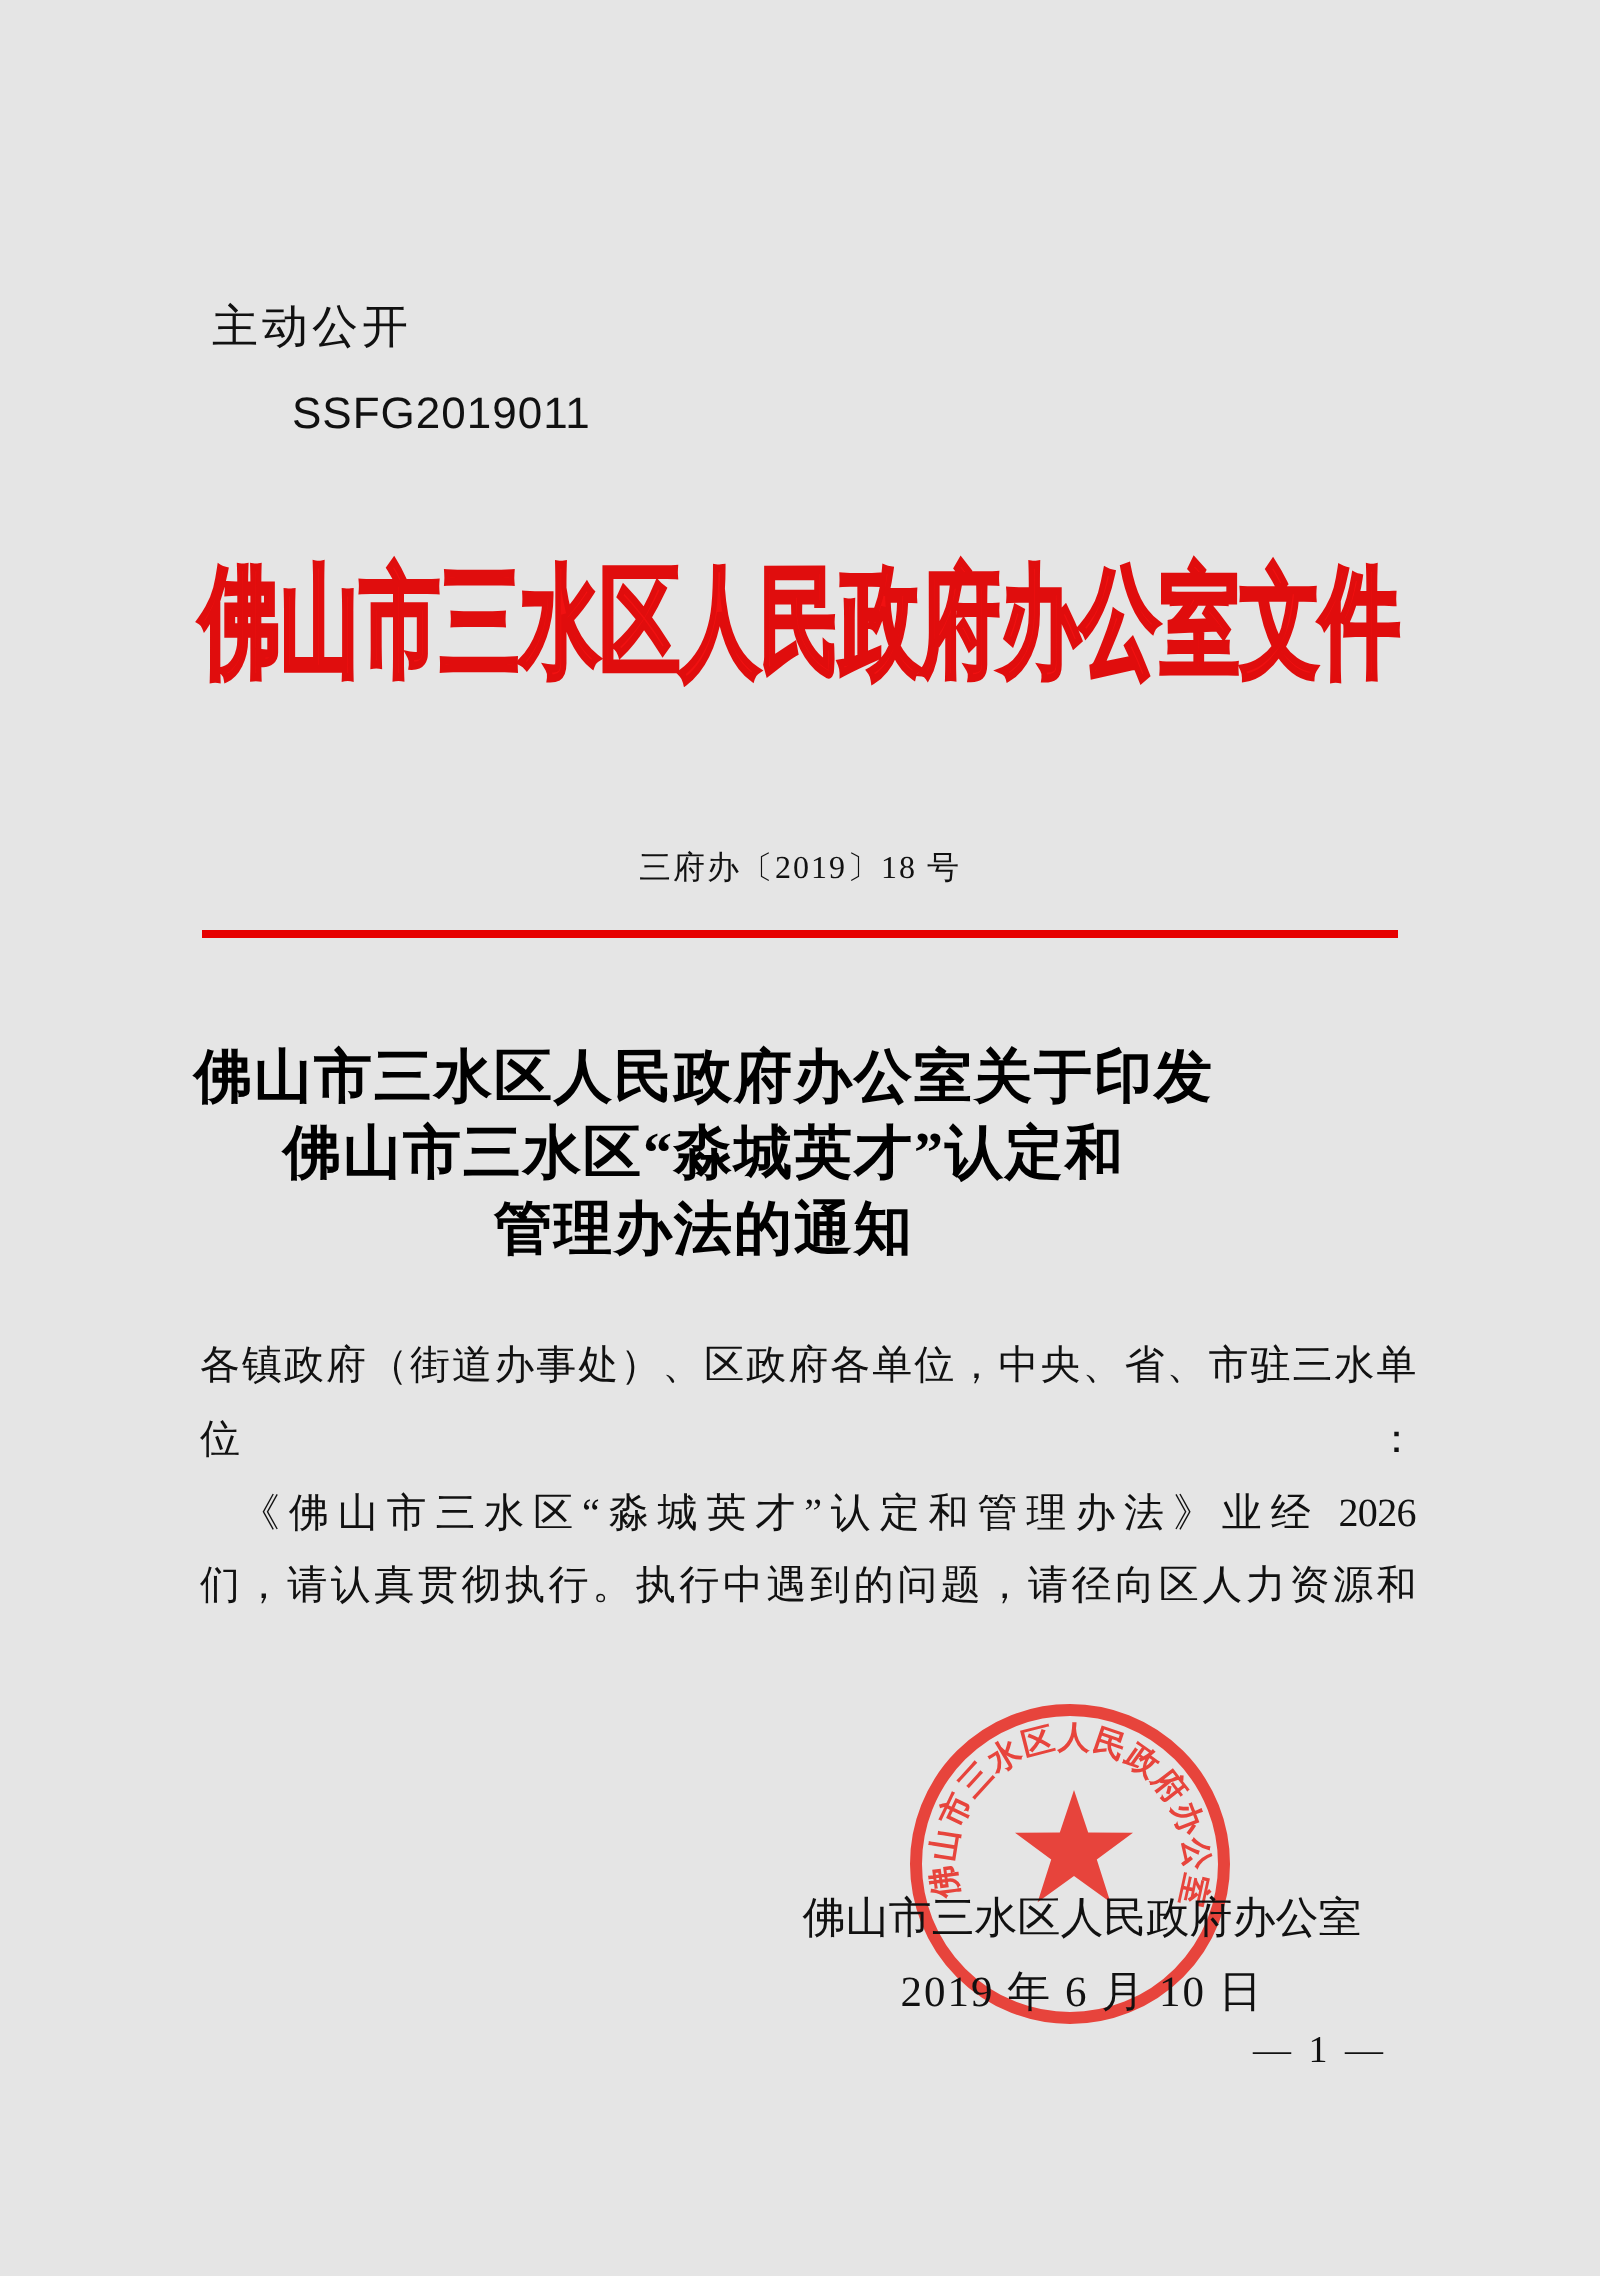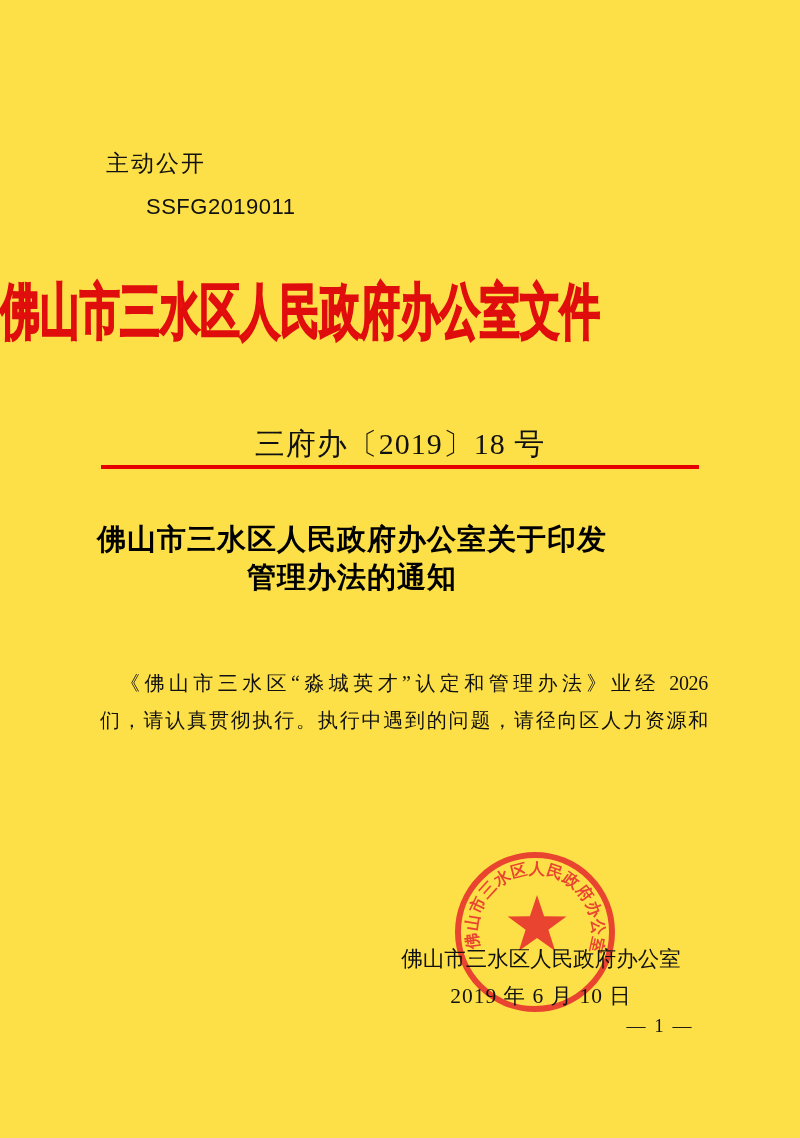--- a/index.html
+++ b/index.html
@@ -1,60 +1,60 @@
 <!DOCTYPE html>
 <html><head>
 <meta charset="utf-8">
 <style>
   * { margin: 0; padding: 0; box-sizing: border-box; }
   html, body { background: #ffffff; }
   .page {
     position: relative;
     width: 800px;
     height: 1138px;
-    background: #fde047;
+    background: #e5e5e5;
     overflow: hidden;
     font-family: "Liberation Serif", "DejaVu Serif", serif;
     color: #000;
   }
   .meta-block {
     position: absolute;
     left: 106px;
     top: 152px;
     font-family: "Liberation Sans", "DejaVu Sans", sans-serif;
     font-size: 23px;
     line-height: 23px;
     color: #111;
   }
   .meta-line1 { letter-spacing: 2px; }
   .meta-line2 { margin-top: 20px; font-size: 22px; letter-spacing: 0.5px; margin-left: 40px; }
   .masthead-wrap {
     position: absolute;
     left: 0; top: 270px;
     width: 800px;
-    text-align: left;
+    text-align: center;
   }
   .masthead {
     display: inline-block;
     font-family: "Liberation Serif", "DejaVu Serif", serif;
     font-size: 40px;
     font-weight: 900;
     color: #f01111;
     -webkit-text-stroke: 1.4px #e00d0d;
     letter-spacing: 0px;
     transform: scaleY(1.5);
     transform-origin: center top;
     white-space: nowrap;
   }
   .doc-number {
     position: absolute;
     left: 0; top: 424px;
     width: 800px;
     text-align: center;
-    font-size: 30px;
+    font-size: 16px;
     letter-spacing: 1px;
     color: #111;
   }
   .red-rule {
     position: absolute;
     left: 101px; top: 465px;
     width: 598px; height: 4px;
     background: #e60000;
   }
   .doc-title {
@@ -119,25 +119,27 @@
   <div class="masthead-wrap">
     <div class="masthead">佛山市三水区人民政府办公室文件</div>
   </div>
 
   <div class="doc-number">三府办〔2019〕18 号</div>
 
   <div class="red-rule"></div>
 
   <div class="doc-title">
     <div>佛山市三水区人民政府办公室关于印发</div>
+    <div>佛山市三水区“淼城英才”认定和</div>
     <div>管理办法的通知</div>
   </div>
 
   <div class="body-block">
     <span class="body-line" hidden=""></span>
+  <span class="body-line just">各镇政府（街道办事处）、区政府各单位，中央、省、市驻三水单位：</span>
       <span class="body-line just indent">《佛山市三水区“淼城英才”认定和管理办法》业经 2026</span>
       <span class="body-line just">们，请认真贯彻执行。执行中遇到的问题，请径向区人力资源和</span>
     </div>
 
   <svg class="seal" viewBox="0 0 166 166" xmlns="http://www.w3.org/2000/svg">
     <circle cx="83" cy="83" r="77" fill="none" stroke="#e8372e" stroke-width="6"></circle>
     <polygon points="85,46 92.1,67.3 114.5,67.4 96.4,80.7 103.2,102.1 85,89 66.8,102.1 73.6,80.7 55.5,67.4 77.9,67.3" fill="#e8372e"></polygon>
     <defs>
       <path id="sealArc" d="M 27.8 100.9 A 58 58 0 1 1 138.2 100.9" fill="none"></path>
     </defs>

